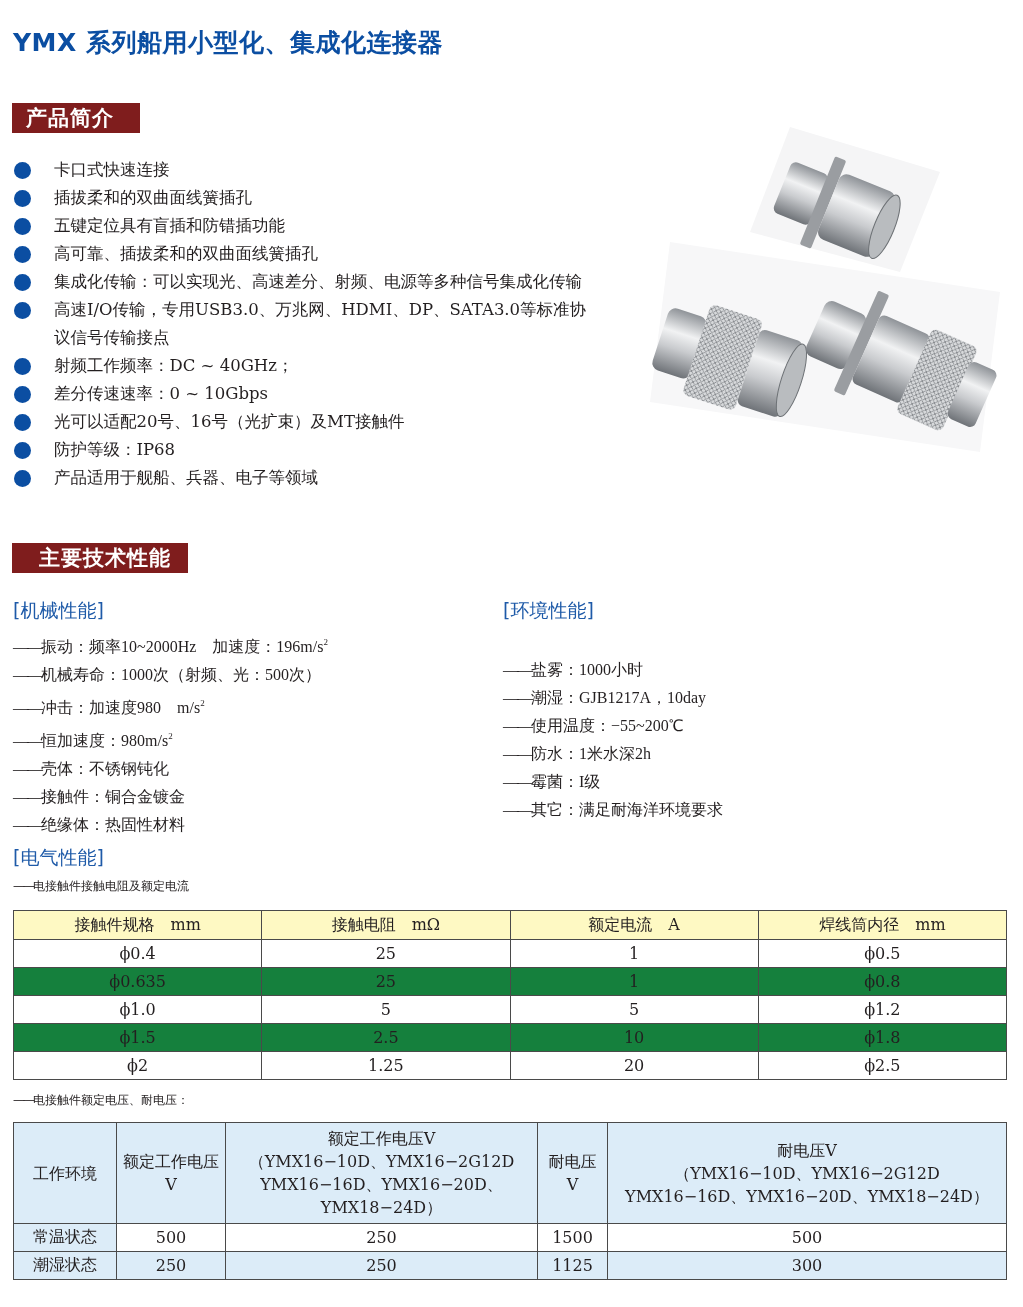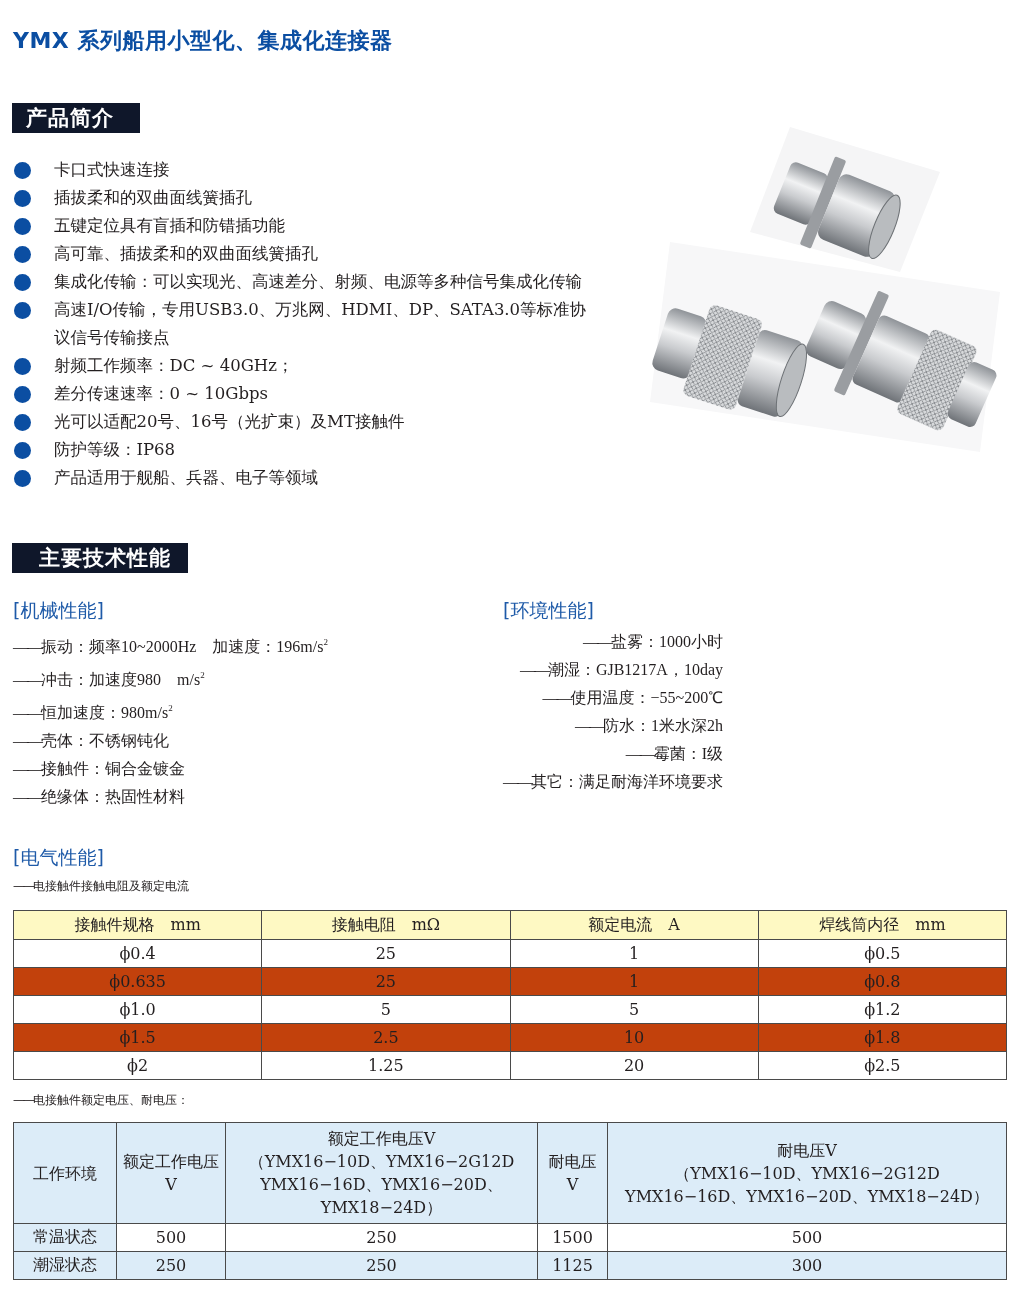--- a/index.html
+++ b/index.html
@@ -2,25 +2,25 @@
 <html><head>
 <meta charset="utf-8">
 <style>
   * { margin: 0; padding: 0; box-sizing: border-box; }
   html, body { width: 1023px; height: 1307px; background: #ffffff; overflow: hidden; }
   body { position: relative; font-family: "DejaVu Serif", "Liberation Serif", serif; color: #231f20; }
 
   .title {
     position: absolute; left: 13px; top: 26px;
     font-family: "DejaVu Sans", "Liberation Sans", sans-serif;
-    font-weight: bold; font-size: 22px; color: #0b4ea2; letter-spacing: 0.5px;
+    font-weight: bold; font-size: 25px; color: #0b4ea2; letter-spacing: 0.5px;
   }
   .section-tag {
     position: absolute; left: 12px; height: 30px;
-    background: #0f172a; color: #ffffff;
+    background: #7f1d1d; color: #ffffff;
     font-family: "DejaVu Sans", "Liberation Sans", sans-serif;
     font-weight: bold; font-size: 21px; line-height: 30px;
     padding: 0 14px 0 14px; letter-spacing: 1px;
   }
   .tag-intro { top: 103px; width: 128px; }
   .tag-tech  { top: 543px; width: 176px; padding-left: 27px; }
 
   .bullets { position: absolute; left: 14px; top: 156px; width: 640px; }
   .bullet-item { position: relative; padding-left: 40px; font-size: 16.5px; line-height: 28px; }
   .bullet-dot {
@@ -41,21 +41,21 @@
   sup { font-size: 9px; vertical-align: 7px; }
 
   .caption { position: absolute; left: 13px; font-size: 12px; white-space: nowrap; }
   .caption .dash { letter-spacing: -2px; }
 
   table { position: absolute; border-collapse: collapse; font-size: 16px; color: #231f20; }
   td, th { border: 1.5px solid #4a4a4a; text-align: center; font-weight: normal; }
   .t1 { left: 13px; top: 910px; width: 994px; }
   .t1 th { background: #fef9c3; height: 29px; }
   .t1 td { height: 28px; }
-  .t1 tr.alt td { background: #c2410c; }
+  .t1 tr.alt td { background: #15803d; }
   .t1 tr.plain td { background: #ffffff; }
 
   .t2 { left: 13px; top: 1122px; width: 994px; }
   .t2 th { background: #dcecf8; line-height: 23px; padding: 4px 2px; }
   .t2 td { height: 28px; }
   .t2 tr.plain td { background: #ffffff; }
   .t2 tr.alt td { background: #dcecf8; }
   .t2 .env { background: #dcecf8 !important; }
 </style>
 </head>
@@ -116,29 +116,30 @@
     <rect x="108" y="2" width="50" height="92" rx="6" fill="url(#knurl)"></rect>
     <rect x="156" y="16" width="30" height="62" rx="6" fill="url(#metal)"></rect>
   </g>
 </svg>
 
 <div class="section-tag tag-tech">主要技术性能</div>
 
 <div class="sub-head" style="left:13px; top:598px;">[机械性能]</div>
 <div class="spec-list" style="left:13px; top:628px;">
   <div class="spec-line"><span class="dash">——</span><span>振动：频率10~2000Hz　加速度：196m/s</span><sup>2</sup></div>
+  <div class="spec-line"><span class="dash">——</span><span>机械寿命：1000次（射频、光：500次）</span></div>
   <div class="spec-line"><span class="dash">——</span><span>冲击：加速度980　m/s</span><sup>2</sup></div>
   <div class="spec-line"><span class="dash">——</span><span>恒加速度：980m/s</span><sup>2</sup></div>
   <div class="spec-line"><span class="dash">——</span><span>壳体：不锈钢钝化</span></div>
   <div class="spec-line"><span class="dash">——</span><span>接触件：铜合金镀金</span></div>
   <div class="spec-line"><span class="dash">——</span><span>绝缘体：热固性材料</span></div>
 </div>
 
 <div class="sub-head" style="left:503px; top:598px;text-align:center;">[环境性能]</div>
-<div class="spec-list" style="left:503px; top:628px;text-align:right;">
+<div class="spec-list" style="left:503px; top:656px;">
   <div class="spec-line"><span class="dash">——</span><span>盐雾：1000小时</span></div>
   <div class="spec-line"><span class="dash">——</span><span>潮湿：GJB1217A，10day</span></div>
   <div class="spec-line"><span class="dash">——</span><span>使用温度：−55~200℃</span></div>
   <div class="spec-line"><span class="dash">——</span><span>防水：1米水深2h</span></div>
   <div class="spec-line"><span class="dash">——</span><span>霉菌：I级</span></div>
   <div class="spec-line"><span class="dash">——</span><span>其它：满足耐海洋环境要求</span></div>
 </div>
 
 <div class="sub-head" style="left:13px; top:845px;">[电气性能]</div>
 <div class="caption" style="top:878px;"><span class="dash">——</span><span>电接触件接触电阻及额定电流</span></div>

